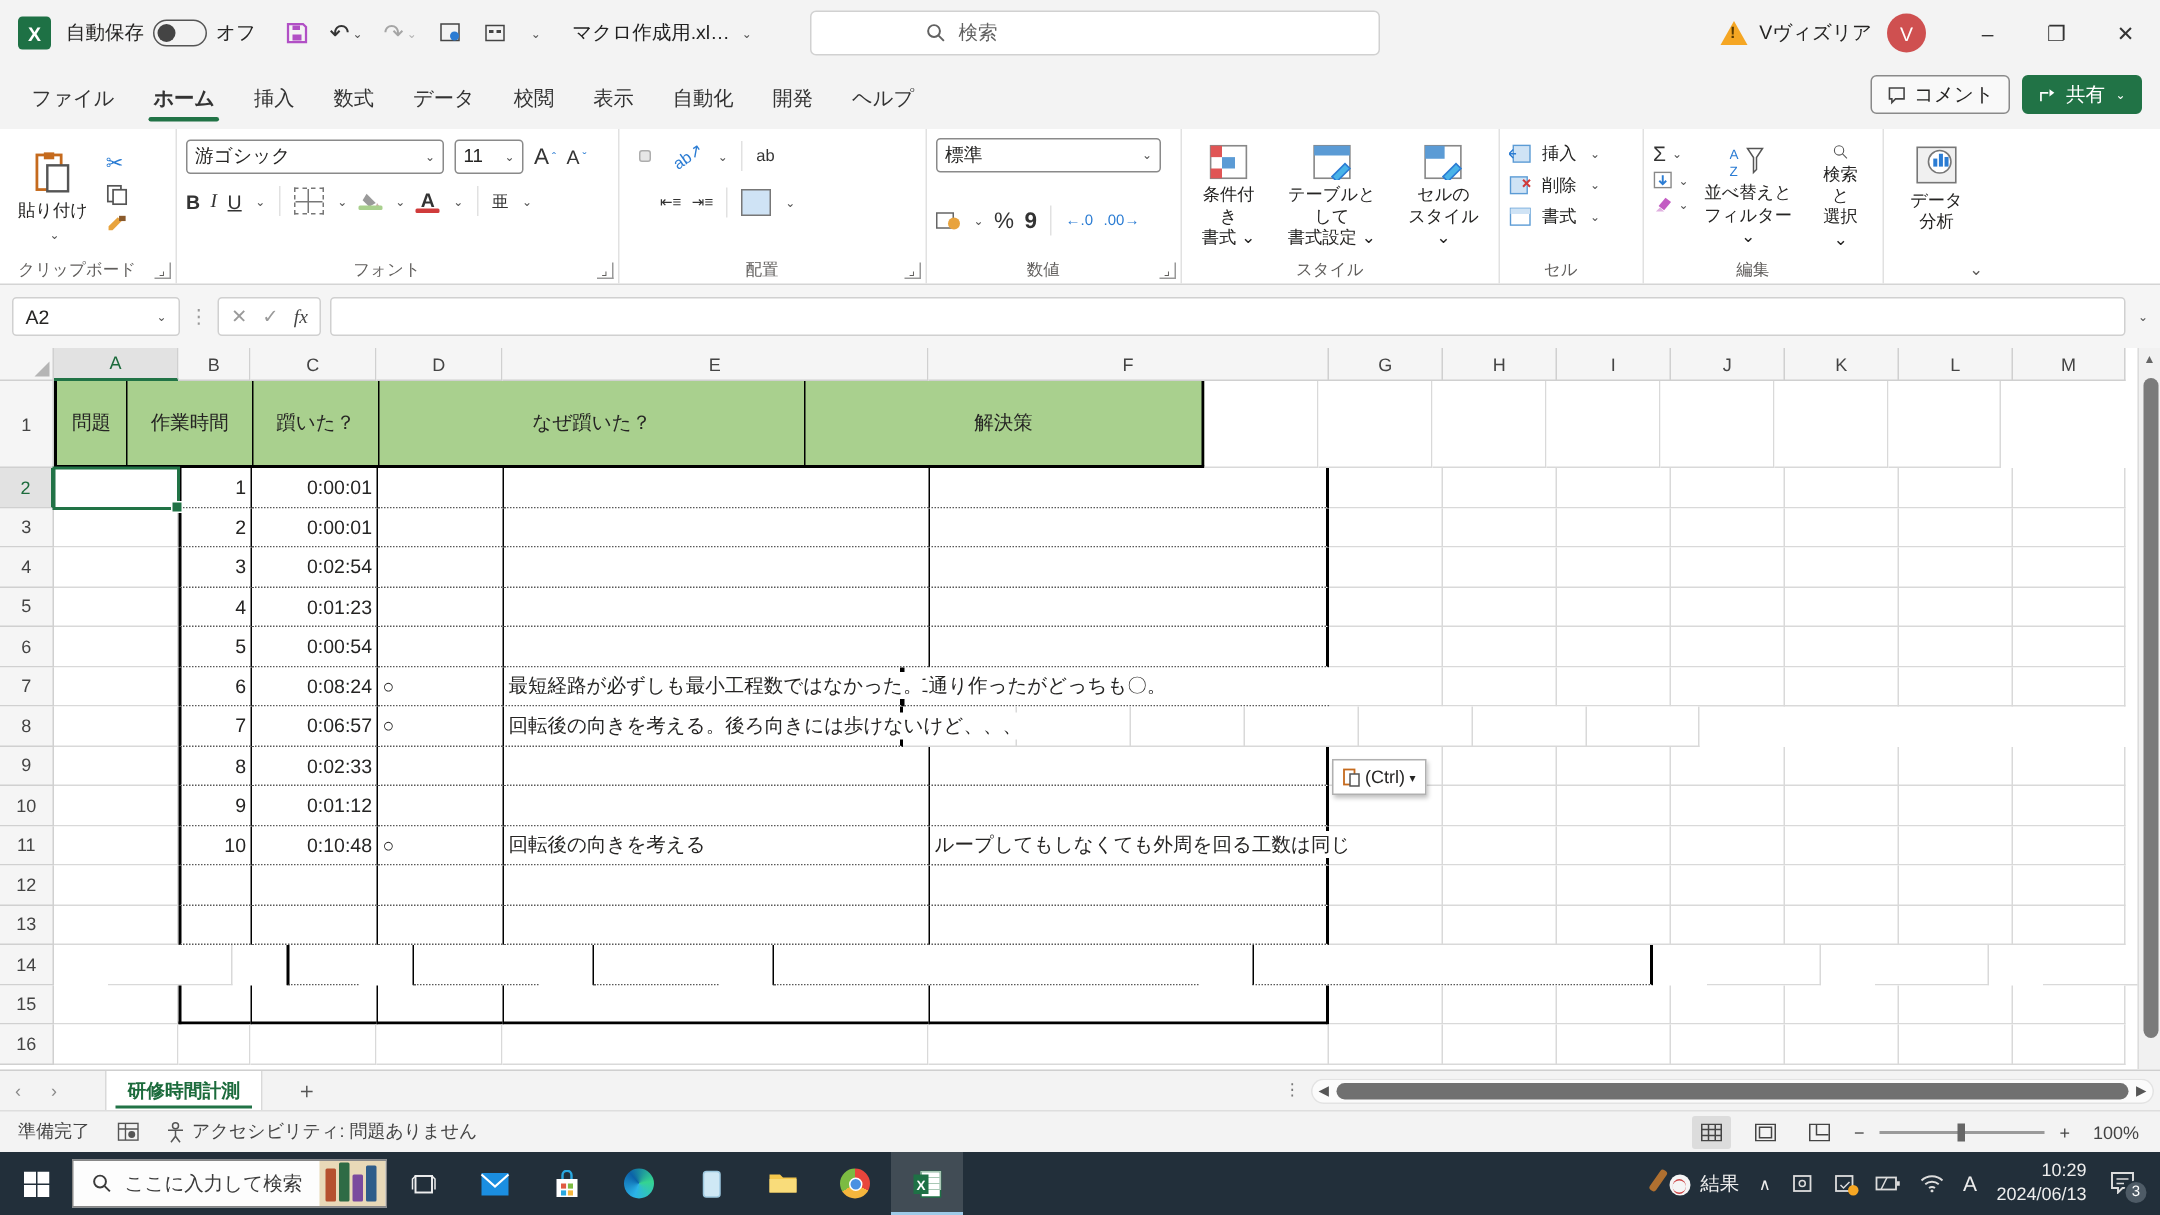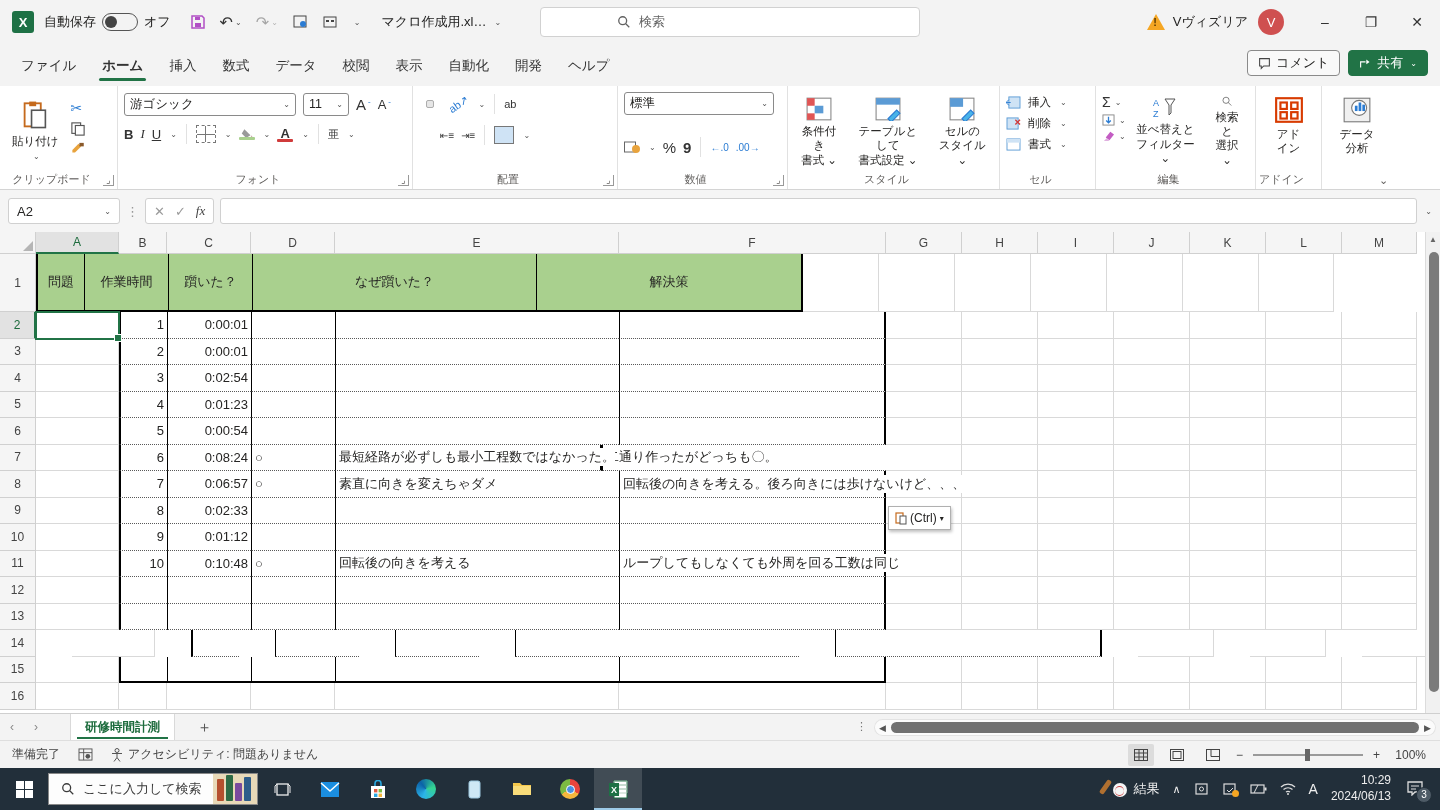--- a/index.html
+++ b/index.html
@@ -358,21 +358,21 @@
       <span class="mini" style="font-size:15px;">%</span>
       <span class="mini" style="font-size:15px; font-weight:bold;">9</span>
       <span class="vline-sep" style="height:20px;"></span>
       <span class="mini" style="font-size:10px; color:#2b7cd3;">←.0</span>
       <span class="mini" style="font-size:10px; color:#2b7cd3;">.00→</span>
     </div>
     <div class="glabel">数値</div>
     <div class="launcher">⌟</div>
   </div>
 
-  <div class="rgroup" style="width:212px; display:flex; gap:4px; align-items:flex-end;">
+  <div class="rgroup" style="width:212px; display:flex; gap:4px; align-items:center;">
     <div class="bigbtn">
       <svg width="26" height="24" viewBox="0 0 24 22">
           <rect x="1" y="1" width="22" height="20" fill="none" stroke="#888"></rect>
           <rect x="1" y="1" width="7" height="7" fill="#e05555"></rect>
           <rect x="8" y="8" width="8" height="7" fill="#5b9bd5"></rect>
           <rect x="1" y="15" width="7" height="6" fill="#e05555"></rect>
         </svg>
       <span class="two-line">条件付き
 書式 ⌄</span>
     </div>
@@ -459,34 +459,20 @@
       <svg width="22" height="22" viewBox="0 0 22 22">
           <circle cx="9" cy="9" r="6.5" fill="none" stroke="#555" stroke-width="1.5"></circle>
           <line x1="13.5" y1="13.5" x2="20" y2="20" stroke="#555" stroke-width="1.5"></line>
         </svg>
       <span class="two-line">検索と
 選択 ⌄</span>
     </div>
     <div class="glabel">編集</div>
   </div>
 
-  <div class="rgroup" style="width:66px;">
-    <div class="bigbtn" style="margin:0 auto;">
-      <svg width="30" height="28" viewBox="0 0 28 26">
-          <rect x="2" y="2" width="24" height="22" fill="none" stroke="#d83b01" stroke-width="2"></rect>
-          <rect x="6" y="6" width="6" height="6" fill="none" stroke="#d83b01" stroke-width="2"></rect>
-          <rect x="16" y="6" width="6" height="6" fill="none" stroke="#d83b01" stroke-width="2"></rect>
-          <rect x="6" y="15" width="6" height="6" fill="none" stroke="#d83b01" stroke-width="2"></rect>
-          <rect x="16" y="15" width="6" height="6" fill="none" stroke="#d83b01" stroke-width="2"></rect>
-        </svg>
-      <span class="two-line">アド
-イン</span>
-    </div>
-    <div class="glabel">アドイン</div>
-  </div>
   <div class="rgroup" style="width:70px; border-right:none;">
     <div class="bigbtn" style="margin:0 auto;">
       <svg width="30" height="28" viewBox="0 0 28 26">
           <rect x="2" y="2" width="24" height="22" fill="#f0f0f0" stroke="#777"></rect>
           <circle cx="16" cy="11" r="7" fill="#fff" stroke="#777"></circle>
           <rect x="12" y="9" width="2.5" height="5" fill="#2b7cd3"></rect>
           <rect x="15.5" y="6" width="2.5" height="8" fill="#2b7cd3"></rect>
           <rect x="19" y="8" width="2.5" height="6" fill="#2b7cd3"></rect>
         </svg>
       <span class="two-line">データ
@@ -641,21 +627,20 @@
         <div class="cell" style="width: 76px;"></div>
         <div class="cell" style="width: 76px;"></div>
         <div class="cell" style="width: 75px;"></div>
       </div>
       <div class="srow" style="height: 26.5px;">
         <div class="rowhdr">8</div>
         <div class="cell" style="width: 83px;"></div>
         <div class="cell tbl-left tbl-dot num" style="width: 48px; border-right: none;">7</div>
         <div class="cell tbl-v tbl-dot num" style="width: 84px; border-right: none;">0:06:57</div>
         <div class="cell tbl-v tbl-dot" style="width: 84px; border-right: none;">○</div>
-        <div class="cell tbl-v tbl-dot" style="width: 284px; border-right: none;">素直に向きを変えちゃダメ</div>
         <div class="cell tbl-v tbl-right tbl-dot overflow" style="width: 267px; border-right: none;">
           <span>回転後の向きを考える。後ろ向きには歩けないけど、、、</span>
         </div>
         <div class="cell" style="width: 76px;"></div>
         <div class="cell" style="width: 76px;"></div>
         <div class="cell" style="width: 76px;"></div>
         <div class="cell" style="width: 76px;"></div>
         <div class="cell" style="width: 76px;"></div>
         <div class="cell" style="width: 76px;"></div>
         <div class="cell" style="width: 75px;"></div>

